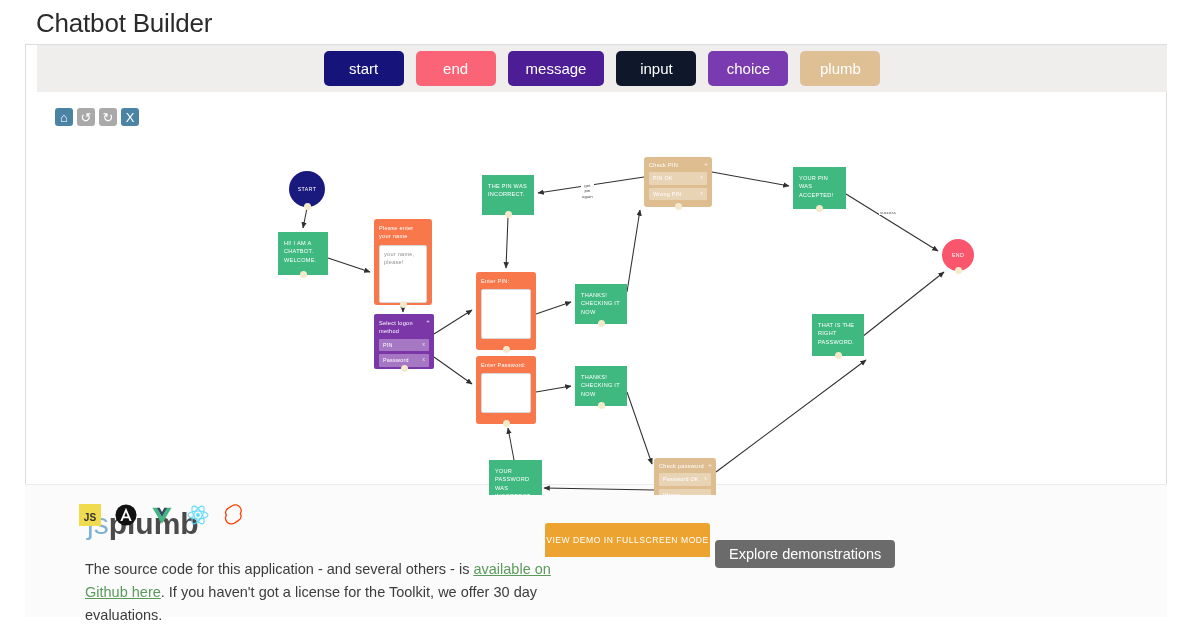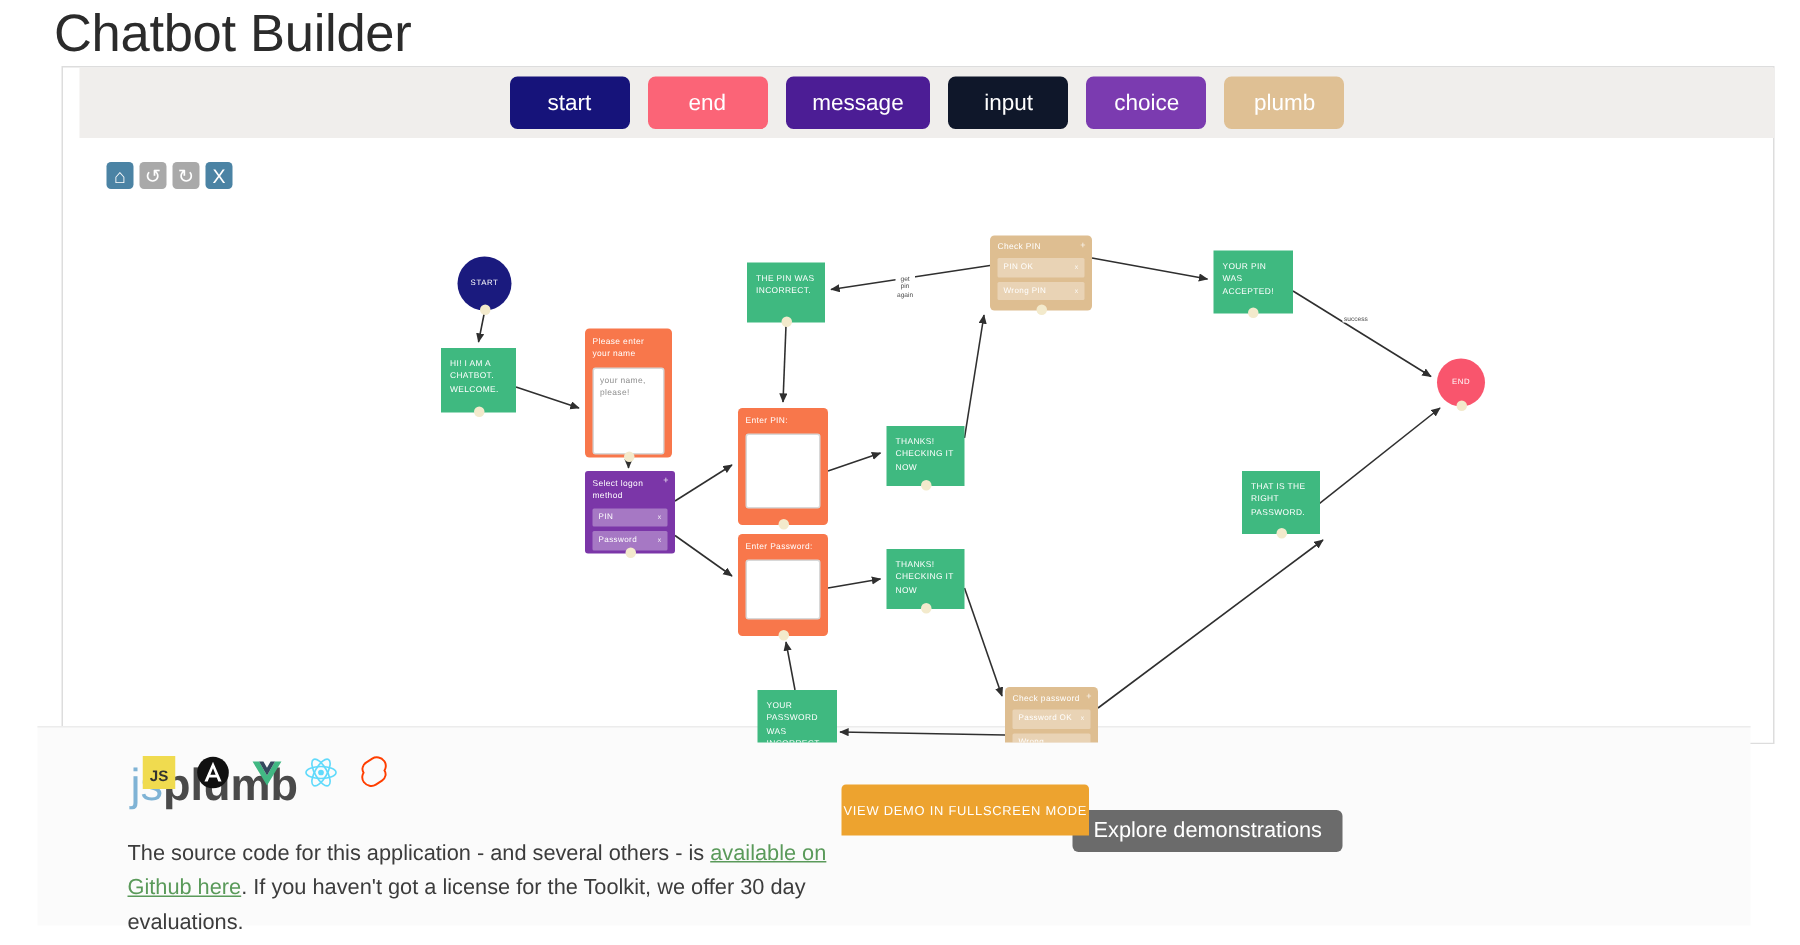--- a/index.html
+++ b/index.html
@@ -4,34 +4,33 @@
 <style>
   * { box-sizing: border-box; }
   html, body {
     margin: 0; padding: 0;
     width: 1200px; height: 630px;
     background: #ffffff;
     font-family: "Liberation Sans", sans-serif;
     overflow: hidden;
   }
   #page-title {
-    font-size: 35px;
+    font-size: 26px;
     color: #2b2b2b;
     font-weight: 400;
     margin: 6px 0 0 36px;
     letter-spacing: -0.2px;
     line-height: 34px;
   }
   #app-panel {
     position: absolute;
     left: 25px; top: 44px;
     width: 1142px; height: 452px;
     border: 1px solid #dddddd;
     background: #fff;
-    margin-left: 16px;
   }
   #palette {
     position: absolute;
     left: 11px; top: 0;
     width: 1130px; height: 47px;
     background: #f0eeec;
     display: flex;
     align-items: center;
     justify-content: center;
     gap: 12px;

